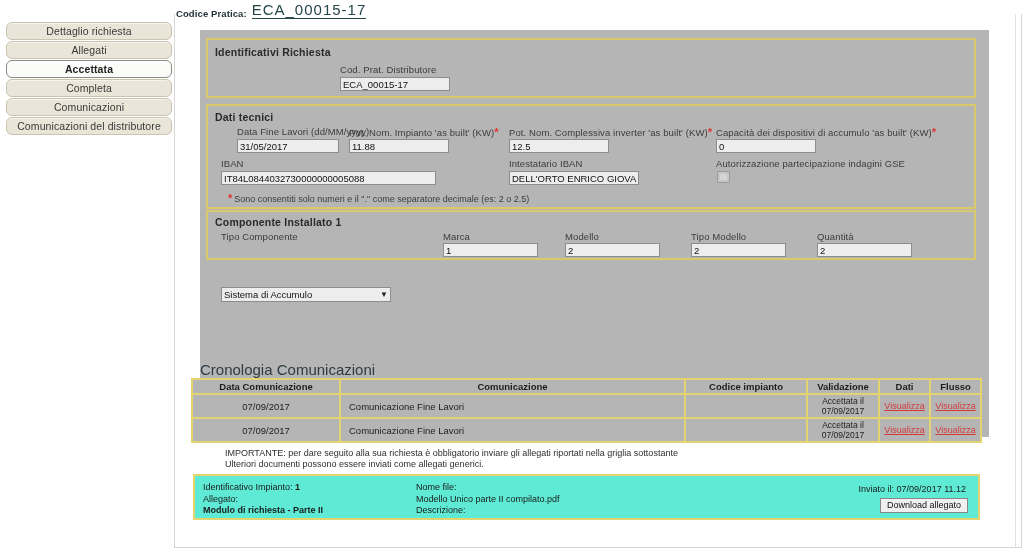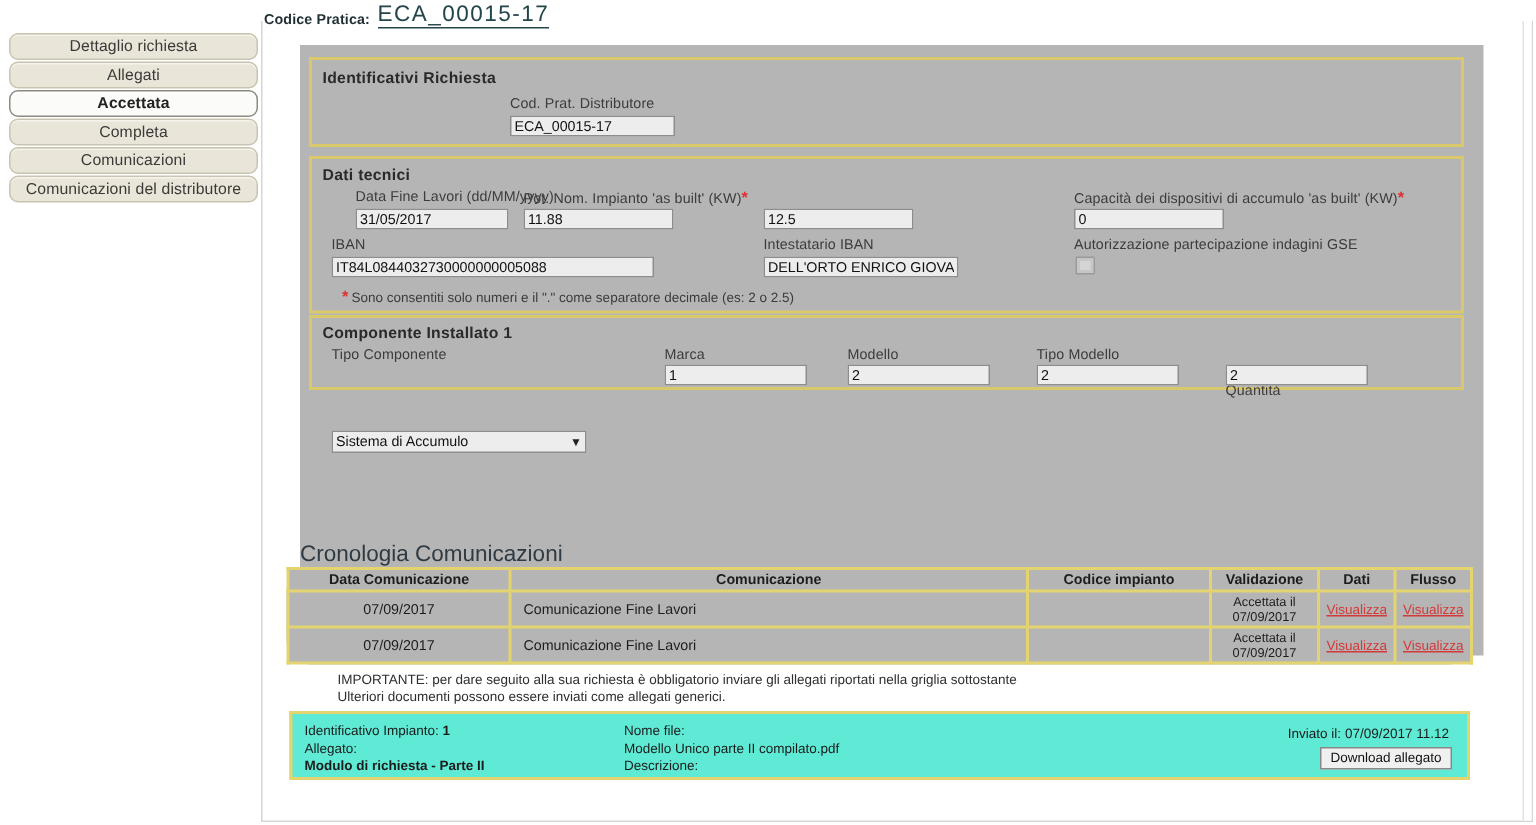--- a/index.html
+++ b/index.html
@@ -198,20 +198,23 @@
       <input class="inp" type="text" readonly="" style="left: 132px; top: 37px; width: 110px;" value="ECA_00015-17">
     </div>
 
     <div class="field-group" style="left:6px; top:74px; width:770px; height:105px;">
       <div class="group-title" style="left:7px; top:5px;">Dati tecnici</div>
 
       <div class="fld-label" style="left:13px; top:20px;margin-left:16px;">Data Fine Lavori (dd/MM/yyyy)</div>
       <div class="fld-label" style="left:141px; top:20px;">
         <span>Pot. Nom. Impianto 'as built' (KW)</span><span class="req">*</span>
       </div>
+      <div class="fld-label" style="left:301px; top:20px;">
+        <span>Pot. Nom. Complessiva inverter 'as built' (KW)</span><span class="req">*</span>
+      </div>
       <div class="fld-label" style="left:508px; top:20px;">
         <span>Capacità dei dispositivi di accumulo 'as built' (KW)</span><span class="req">*</span>
       </div>
 
       <input class="inp" type="text" style="left: 29px; top: 33px; width: 102px;" value="31/05/2017">
       <input class="inp" type="text" style="left: 141px; top: 33px; width: 100px;" value="11.88">
       <input class="inp" type="text" style="left: 301px; top: 33px; width: 100px;" value="12.5">
       <input class="inp" type="text" style="left: 508px; top: 33px; width: 100px;" value="0">
 
       <div class="fld-label" style="left:13px; top:52px;">IBAN</div>
@@ -227,21 +230,21 @@
       </div>
     </div>
 
     <div class="field-group" style="left:6px; top:180px; width:770px; height:50px;">
       <div class="group-title" style="left:7px; top:4px;text-align:center;">Componente Installato  1</div>
 
       <div class="fld-label" style="left:13px; top:19px;">Tipo Componente</div>
       <div class="fld-label" style="left:235px; top:19px;">Marca</div>
       <div class="fld-label" style="left:357px; top:19px;">Modello</div>
       <div class="fld-label" style="left:483px; top:19px;">Tipo Modello</div>
-      <div class="fld-label" style="left:609px; top:19px;margin-top:24px;">Quantità</div>
+      <div class="fld-label" style="left:609px; top:19px;">Quantità</div>
 
       <div class="sel-wrap" style="left:13px; top:31px; width:170px;">
         <div class="sel-face">
           <span>Sistema di Accumulo</span>
           <span class="sel-arrow">▼</span>
         </div>
       </div>
       <input class="inp" type="text" style="left: 235px; top: 31px; width: 95px;" value="1">
       <input class="inp" type="text" style="left: 357px; top: 31px; width: 95px;" value="2">
       <input class="inp" type="text" style="left: 483px; top: 31px; width: 95px;" value="2">

